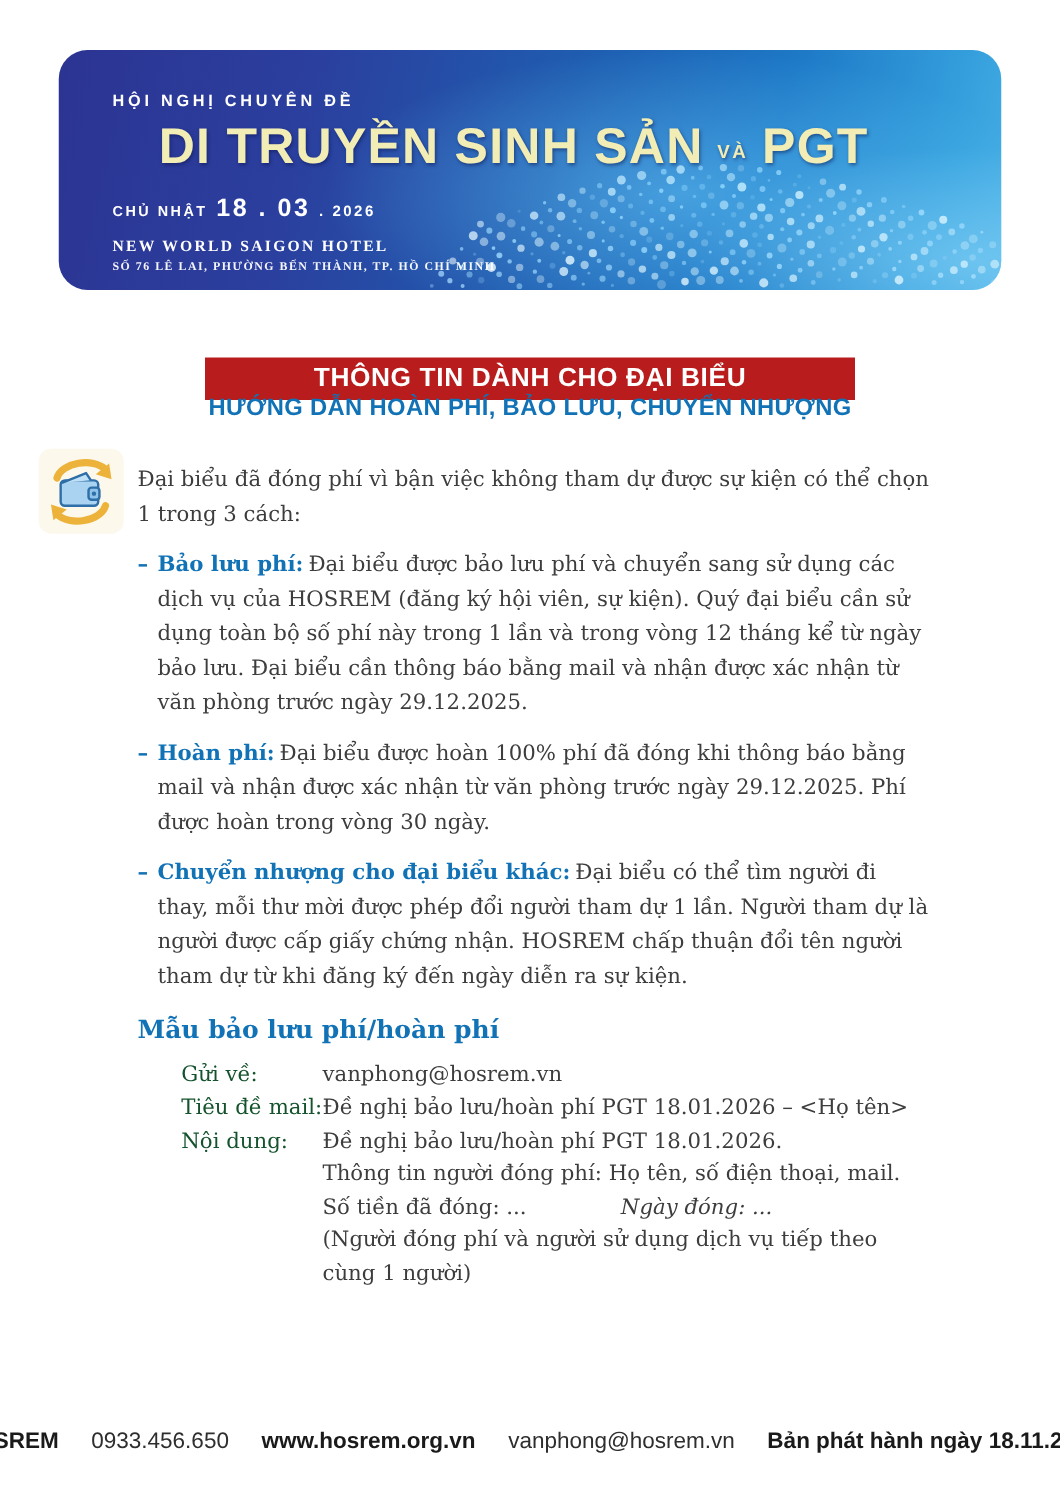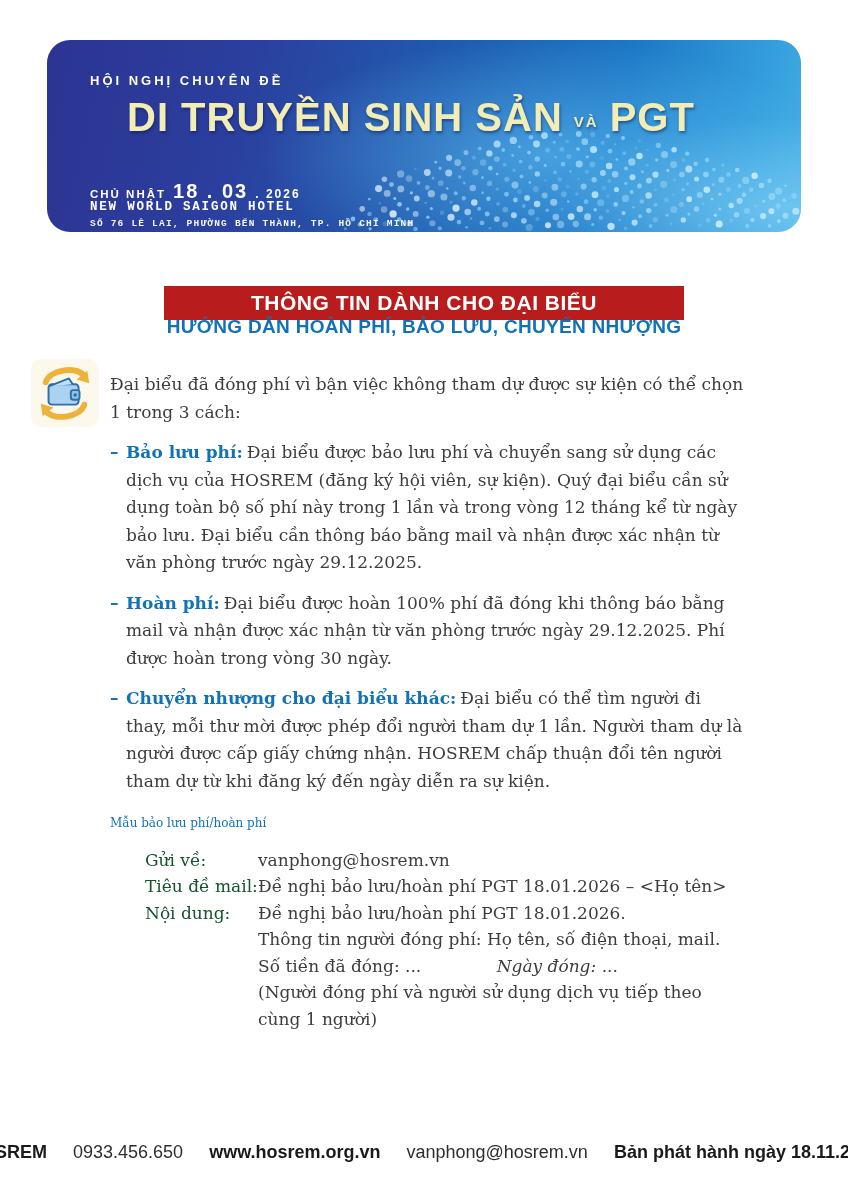--- a/index.html
+++ b/index.html
@@ -34,26 +34,26 @@
   }
   .banner-title {
     position:absolute; left:80px; top:55px; display:flex; align-items:center;
     color:#f2edb4; font-family:"Liberation Sans", sans-serif; font-weight:700;
     font-size:40px; letter-spacing:1px; white-space:nowrap;
     text-shadow:1px 2px 3px rgba(10,20,80,0.5);
   }
   .banner-title .connector { font-size:15px; letter-spacing:2px; margin:8px 11px 0 11px; }
   .banner-date {
     position:absolute; left:43px; top:116px; display:flex; align-items:baseline; gap:7px;
-    color:#ffffff; font-family:"Liberation Sans", sans-serif; font-weight:700; white-space:nowrap;margin-top:24px;
+    color:#ffffff; font-family:"Liberation Sans", sans-serif; font-weight:700; white-space:nowrap;
   }
   .banner-date .d-label { font-size:11.5px; letter-spacing:2px; }
   .banner-date .d-dm    { font-size:20px;  letter-spacing:2px; }
   .banner-date .d-year  { font-size:12px;  letter-spacing:2px; }
-  .banner-venue { position:absolute; left:43px; top:160px; color:#ffffff; font-family:Liberation Mono, monospace; white-space:nowrap; }
+  .banner-venue { position:absolute; left:43px; top:150px; color:#ffffff; font-family:Liberation Serif, serif; white-space:nowrap; }
   .banner-venue .v-name { font-size:12.5px; font-weight:700; letter-spacing:1.8px; }
   .banner-venue .v-addr { font-size:9.5px; font-weight:700; letter-spacing:1.2px; margin-top:4px; opacity:0.95; }
 
   
   .section-box {
     position:absolute; left:164px; top:271px; width:520px; height:34px;
     background:#b91c1c; color:#ffffff; display:flex; align-items:center; justify-content:center;
     font-family:"Liberation Sans", sans-serif; font-weight:700; font-size:21px; letter-spacing:0.5px;
     white-space:nowrap;
     margin-top:15px;
@@ -73,21 +73,21 @@
 
   
   .content {
     position:absolute; left:110px; top:371px; width:634px;
     color:#3d3d3d; font-size:17px; line-height:27.5px;
   }
   .intro { margin-bottom:13px; }
   .option { position:relative; padding-left:16px; margin-bottom:13px; }
   .option .dash { position:absolute; left:0; top:0; color:#1272b6; font-weight:700; }
   .option .label { color:#1272b6; font-weight:700; margin-right:4px; }
-  .form-heading { color:#1272b6; font-weight:400; font-size:12px; margin:15px 0 9px 0; }
+  .form-heading { color:#1272b6; font-weight:700; font-size:20px; margin:15px 0 9px 0; }
   .form-grid {
     display:grid; grid-template-columns:113px 1fr;
     padding-left:35px; line-height:26.5px;
   }
   .form-grid .flabel { color:#14532d; }
   .amount-date .date-part { margin-left:70px;font-style:italic; }
 
   
   .footer {
     position:absolute; left:0; top:1142px; width:100%;

